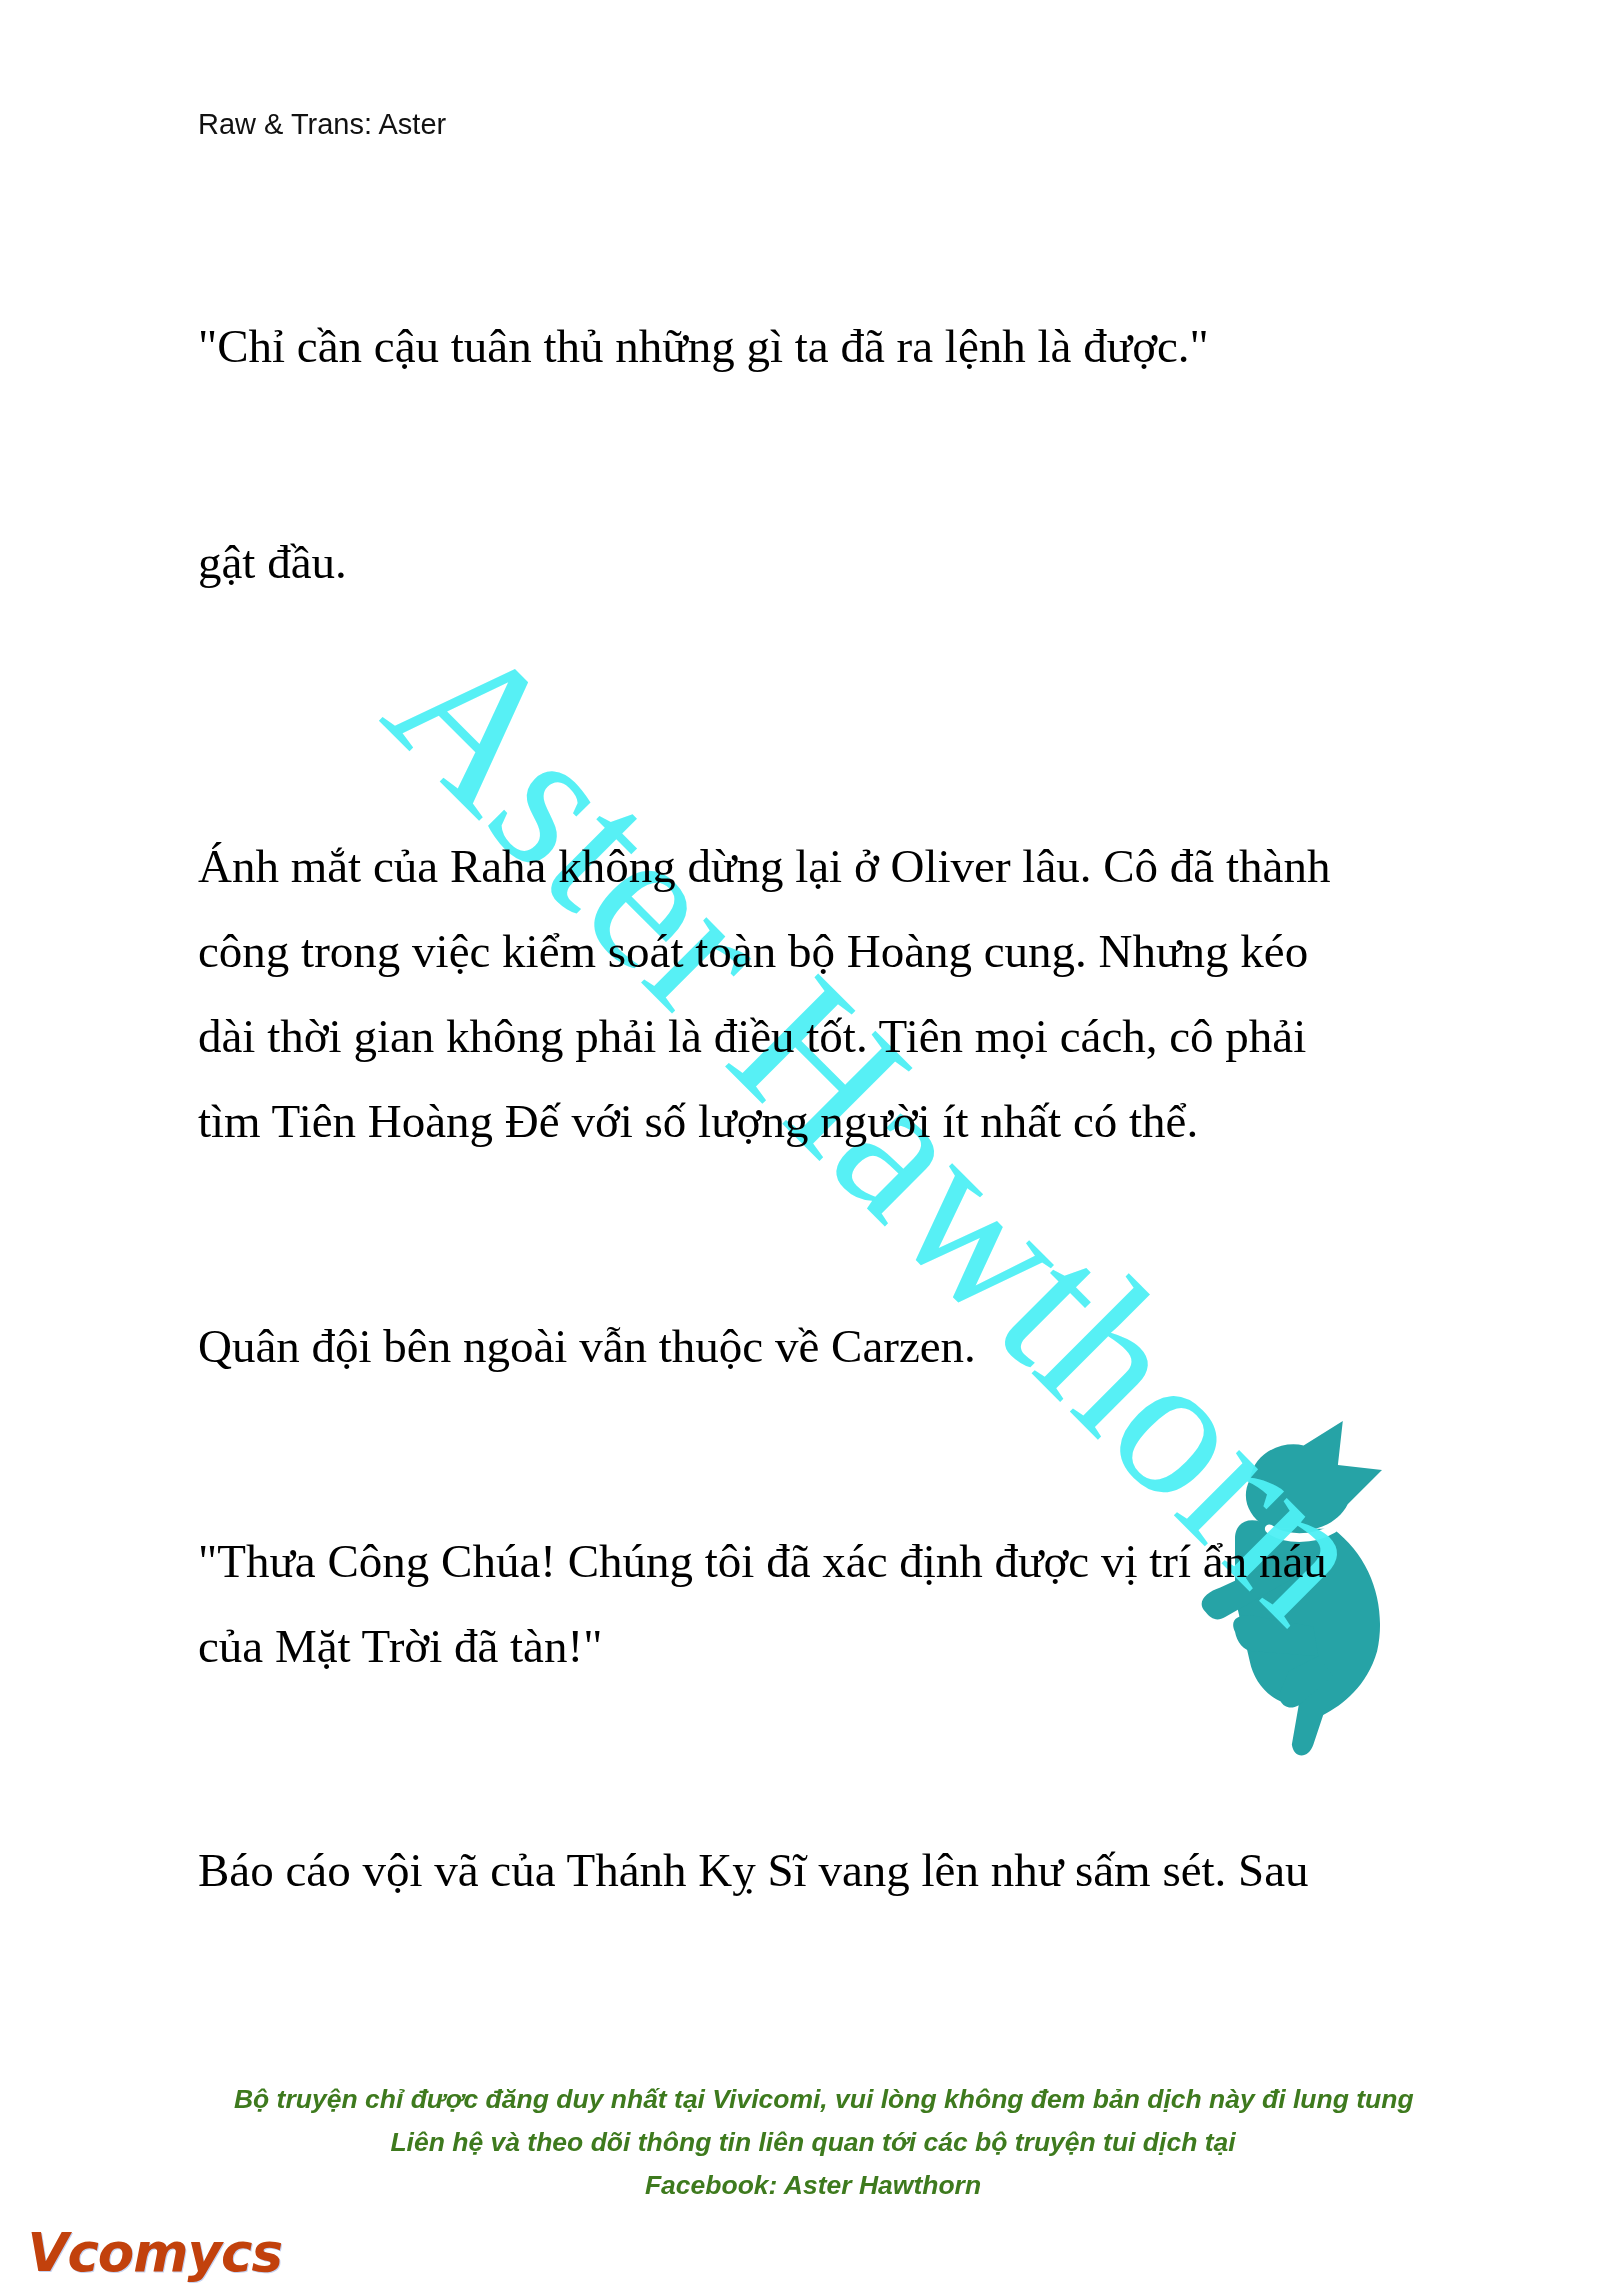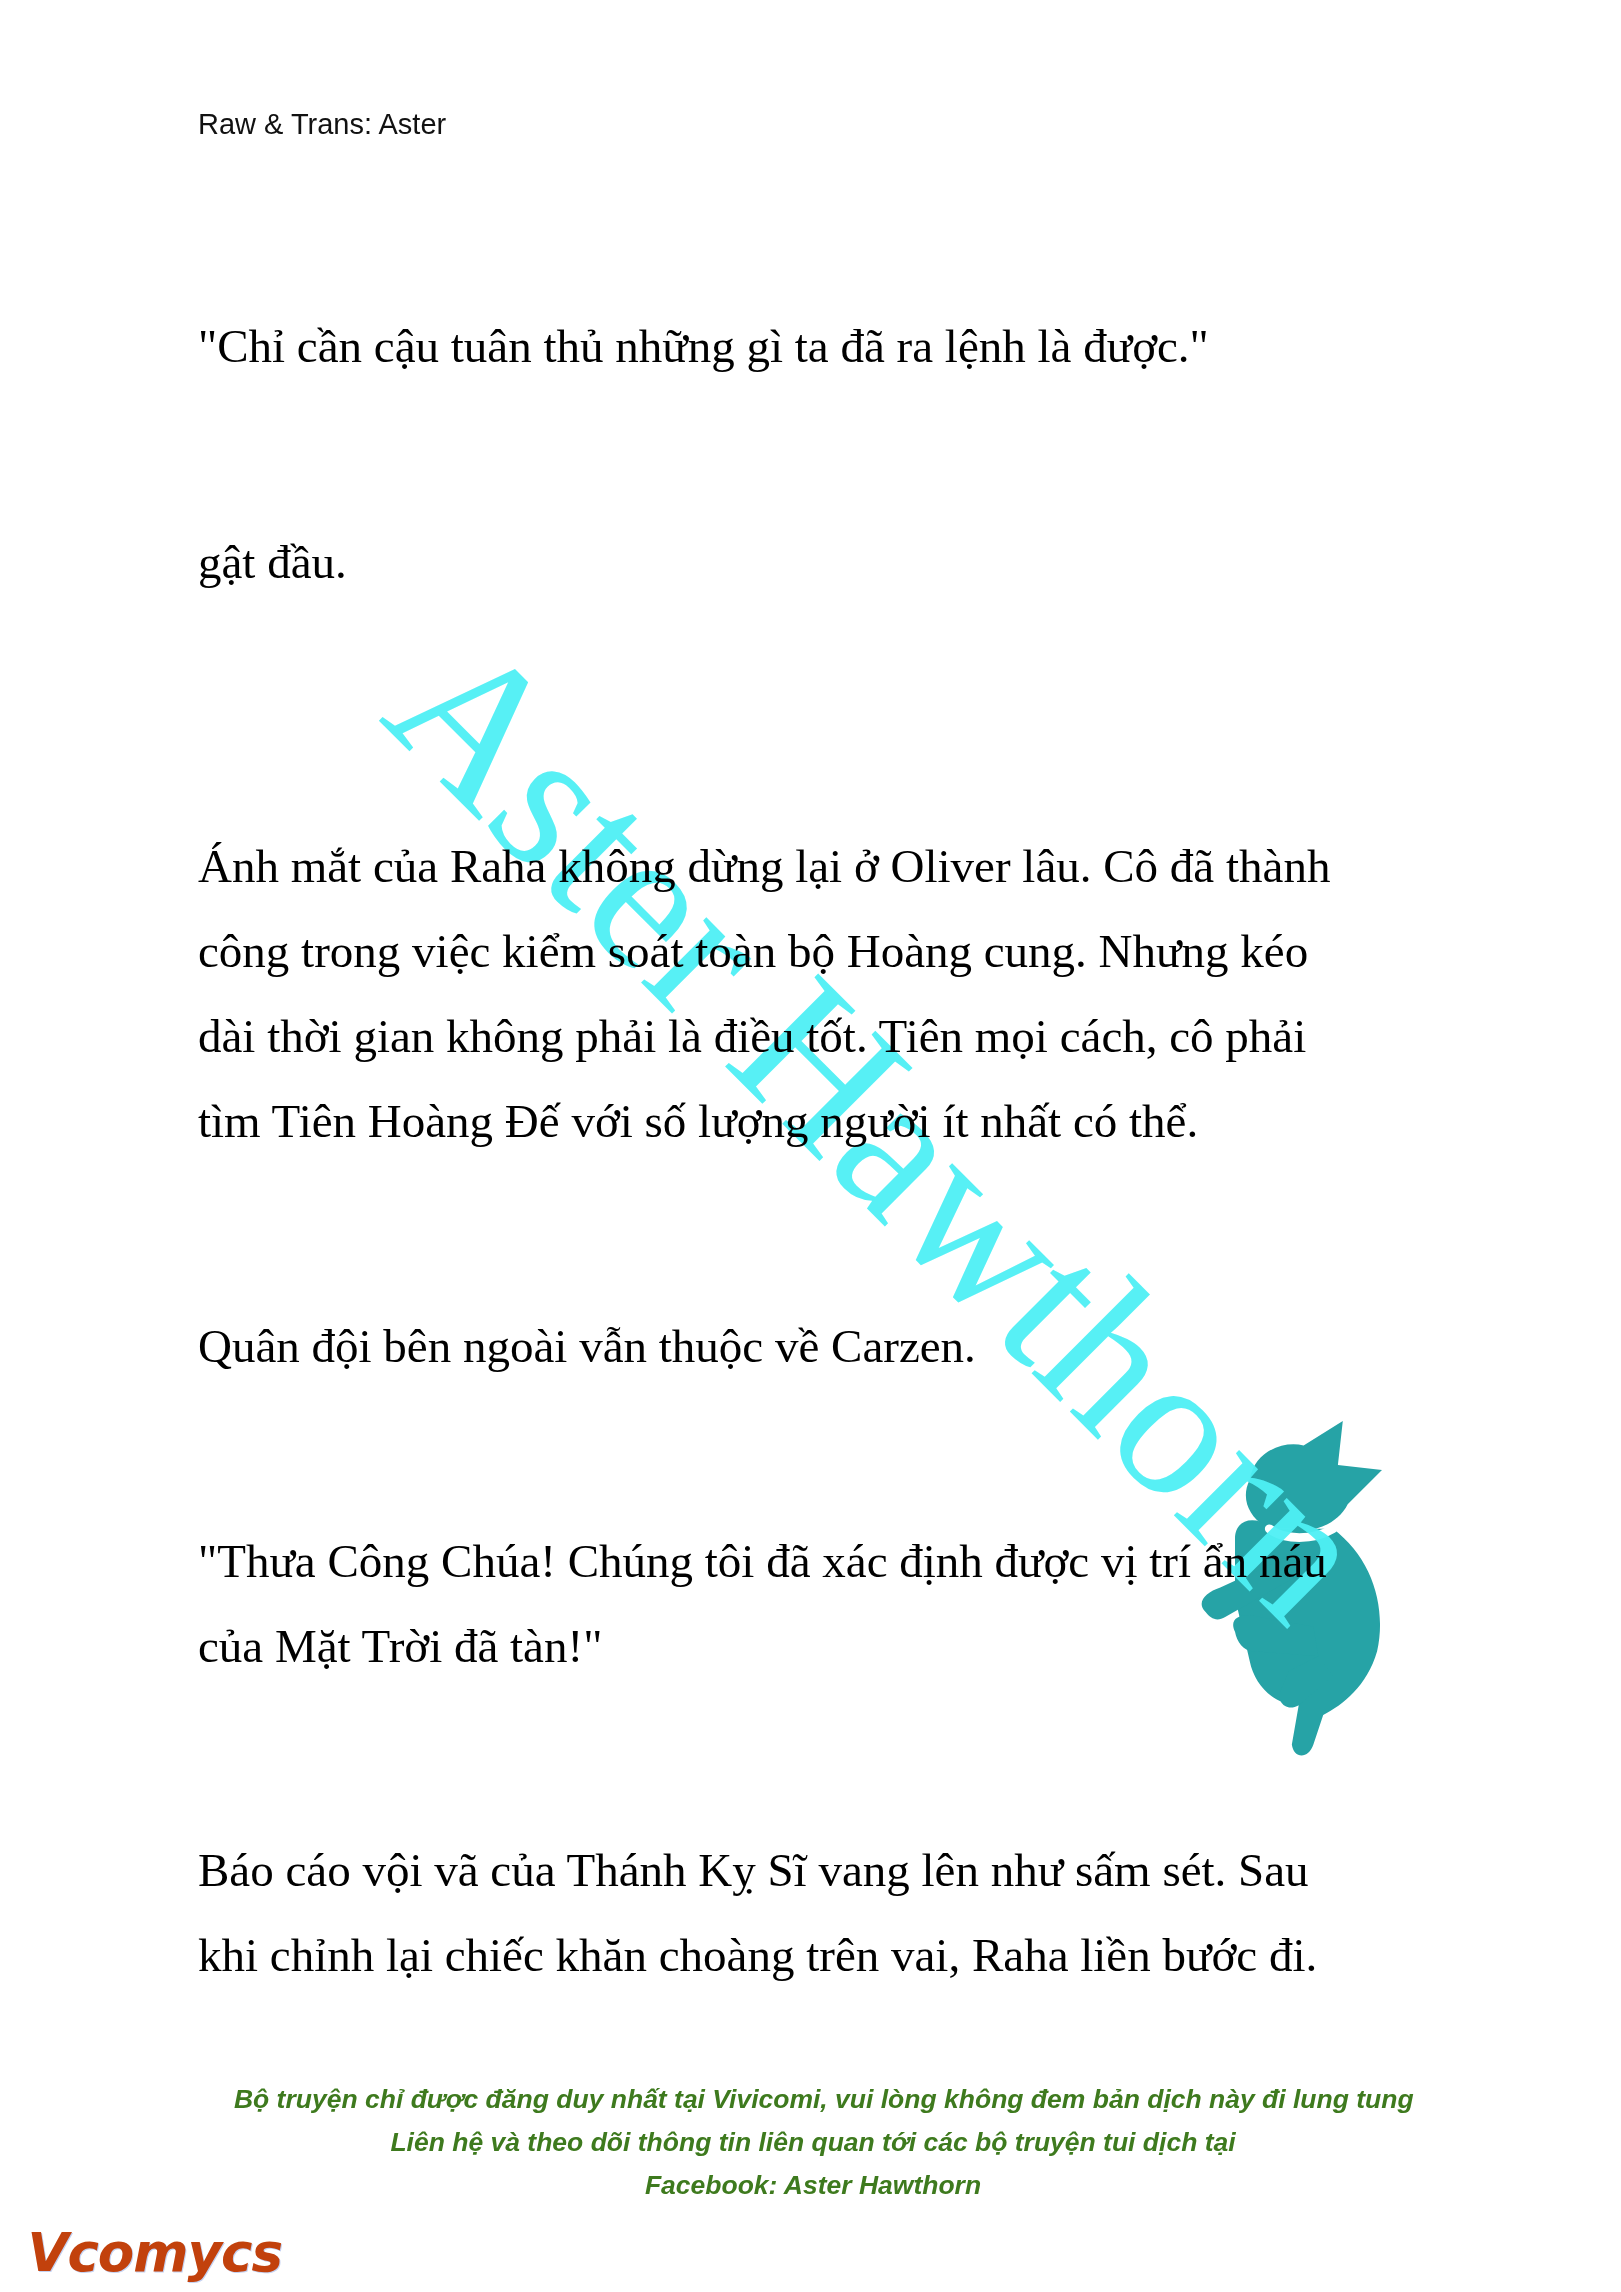--- a/index.html
+++ b/index.html
@@ -151,21 +151,20 @@
     </div>
     <div class="para" style="top:1294px;">
       <div>Quân đội bên ngoài vẫn thuộc về Carzen.</div>
     </div>
     <div class="para" style="top:1509px;">
       <div>"Thưa Công Chúa! Chúng tôi đã xác định được vị trí ẩn náu</div>
       <div>của Mặt Trời đã tàn!"</div>
     </div>
     <div class="para" style="top:1818px;">
       <div>Báo cáo vội vã của Thánh Kỵ Sĩ vang lên như sấm sét. Sau</div>
-      <div>khi chỉnh lại chiếc khăn choàng trên vai, Raha liền bước đi.</div>
     </div>
   </div>
 
   <div class="footer">
     <div class="l1">Bộ truyện chỉ được đăng duy nhất tại Vivicomi, vui lòng không đem bản dịch này đi lung tung</div>
     <div>Liên hệ và theo dõi thông tin liên quan tới các bộ truyện tui dịch tại</div>
     <div>Facebook: Aster Hawthorn</div>
   </div>
 
   <div class="logo">

